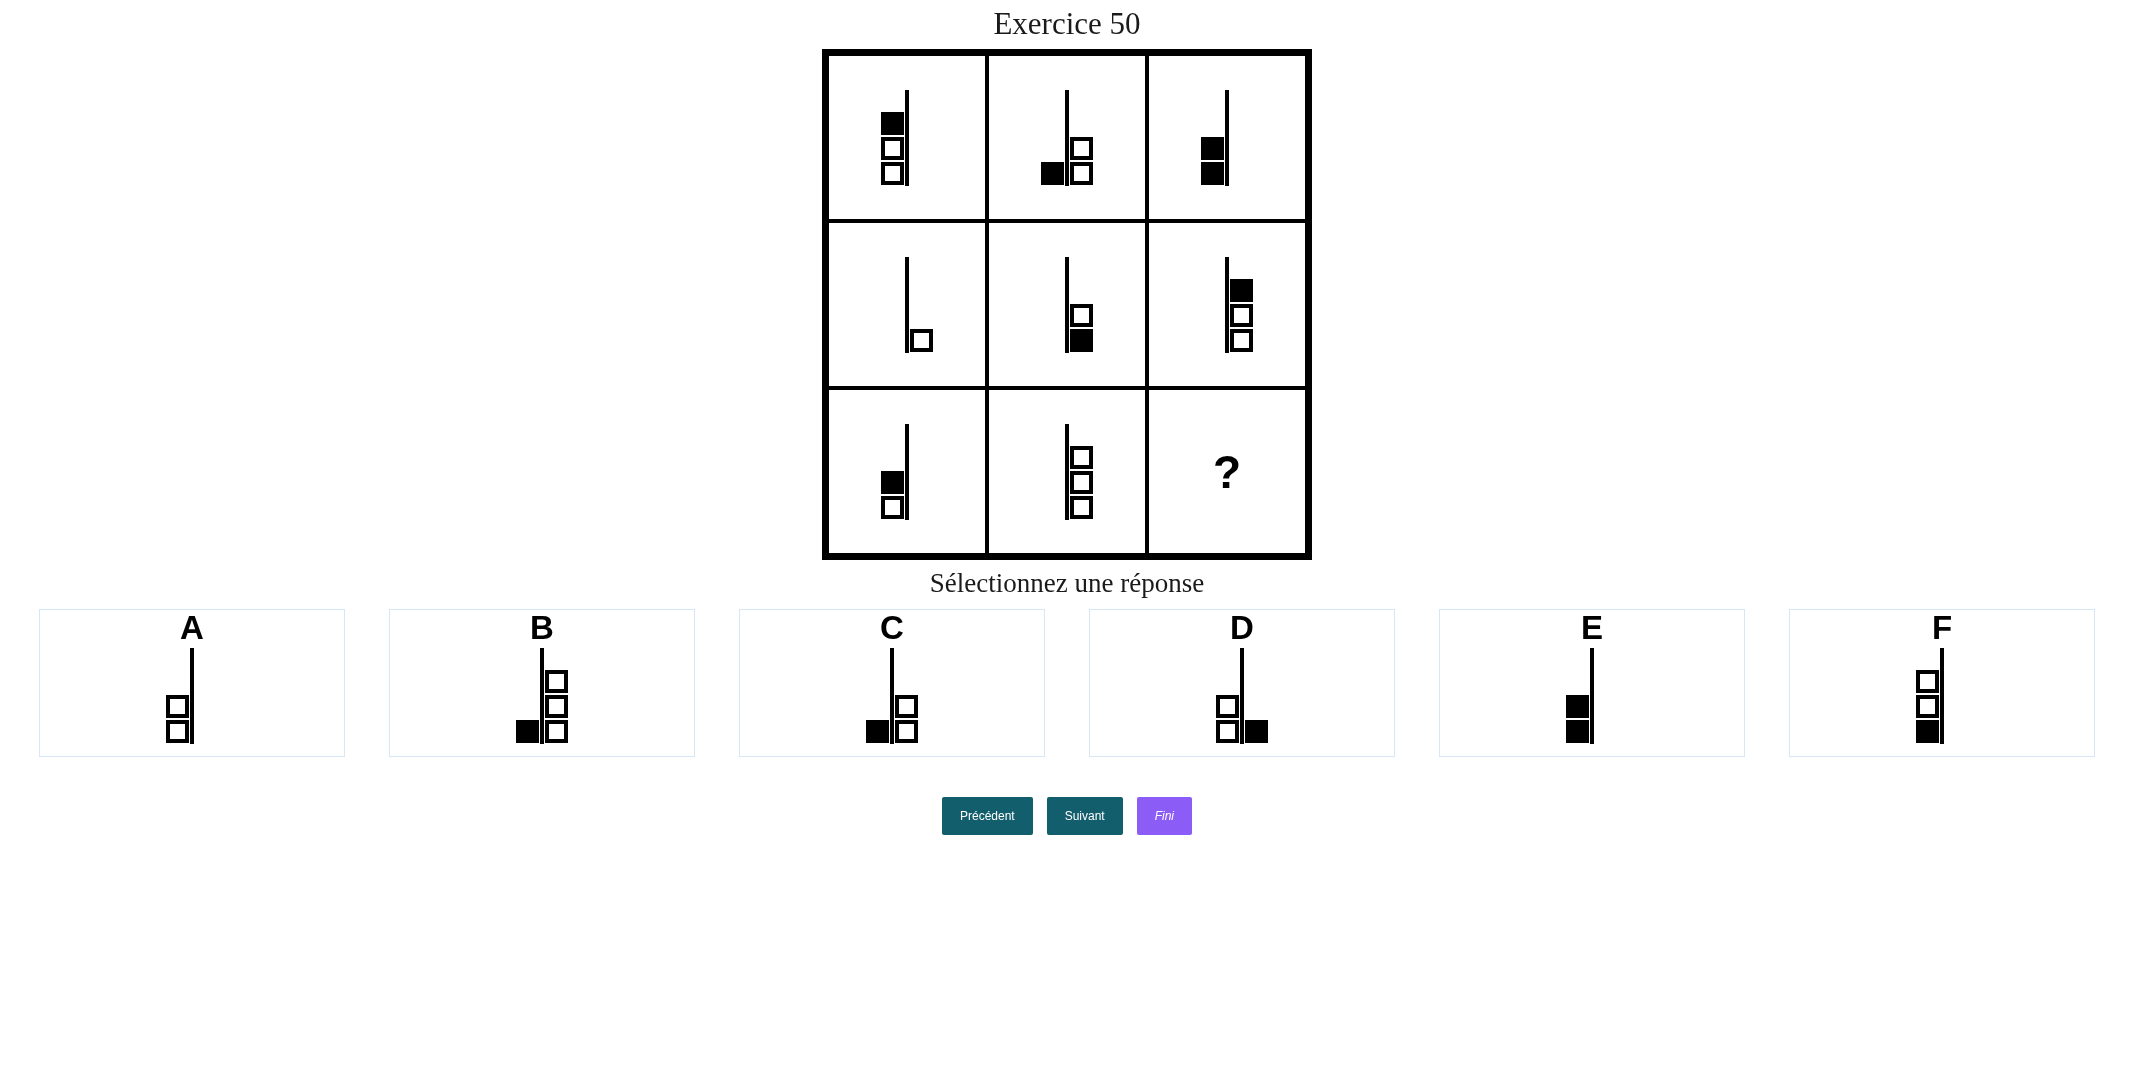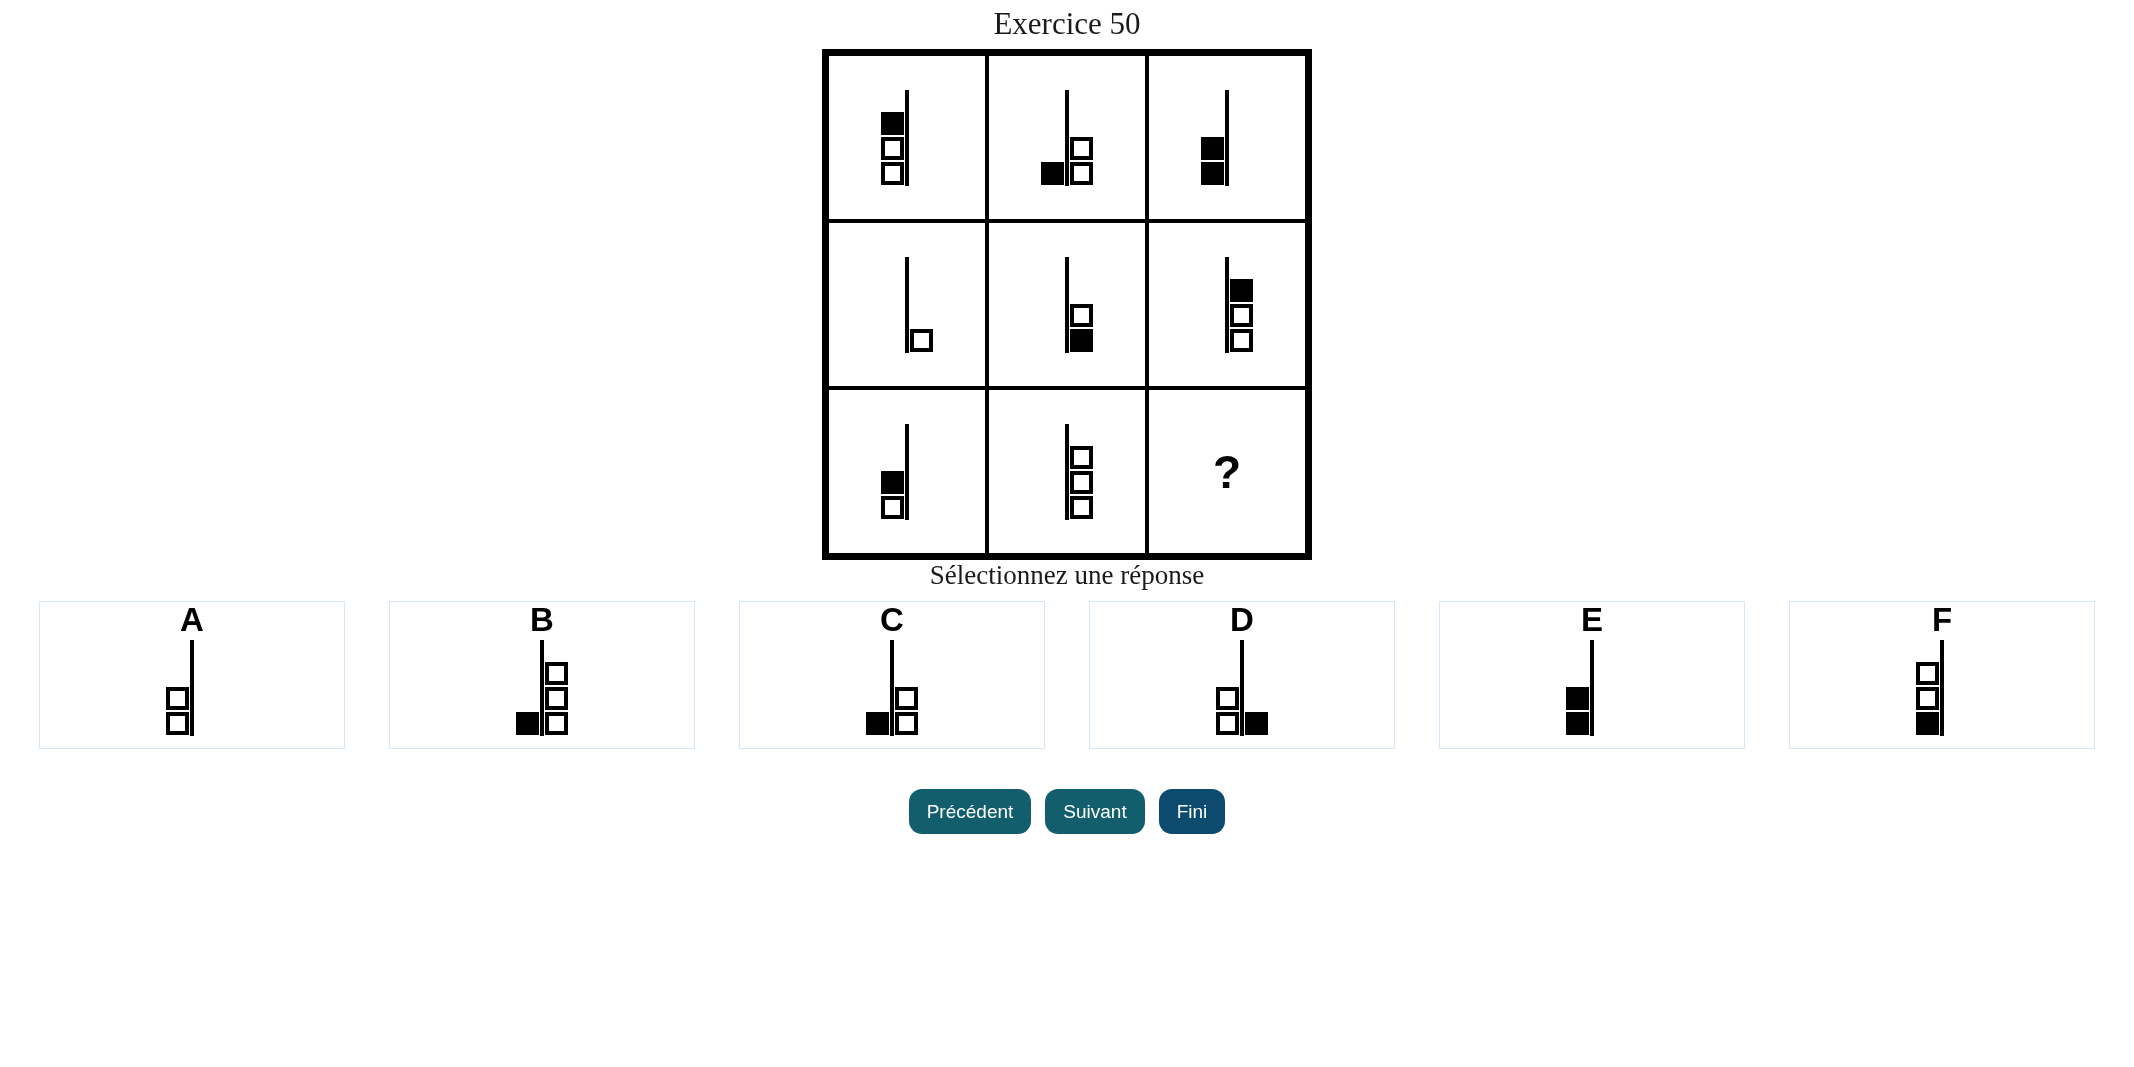--- a/index.html
+++ b/index.html
@@ -105,20 +105,21 @@
   .figure .box.right { left: 50%;  margin-left: 3px; }
   .figure .box.filled { background: #000; border: 0; }
   .figure .box.empty  { background: #fff; border: 4px solid #000; }
 
   
   .select-prompt {
     text-align: center;
     font-family: "Liberation Serif", serif;
     font-size: 27px;
     color: #1a1a1a;
+    margin-top: 8px;
   }
 
   
   .options-row {
     display: flex;
     justify-content: center;
     align-items: stretch;
     gap: 44px;
     margin-top: 10px;
     padding: 0 0px;
@@ -157,30 +158,30 @@
   
   .buttons-row {
     display: flex;
     justify-content: center;
     align-items: center;
     gap: 14px;
     margin-top: 40px;
   }
   .btn {
     font-family: "Liberation Sans", sans-serif;
-    font-size: 19px;
+    font-size: 12px;
     line-height: 1;
     padding: 13px 18px;
     border: none;
-    border-radius: 13px;
+    border-radius: 2px;
     color: #ffffff;
     cursor: pointer;
   }
   .btn-prev, .btn-next { background: #135e6c; }
-  .btn-done { background: #0c4a6e; }
+  .btn-done { background: #8b5cf6; font-style: italic; }
 </style>
 </head>
 <body>
 
 <div>
 
   <h1 class="exercise-title">Exercice 50</h1>
 
   <div class="matrix-wrap">
     <div class="matrix-grid" id="matrix-grid">

